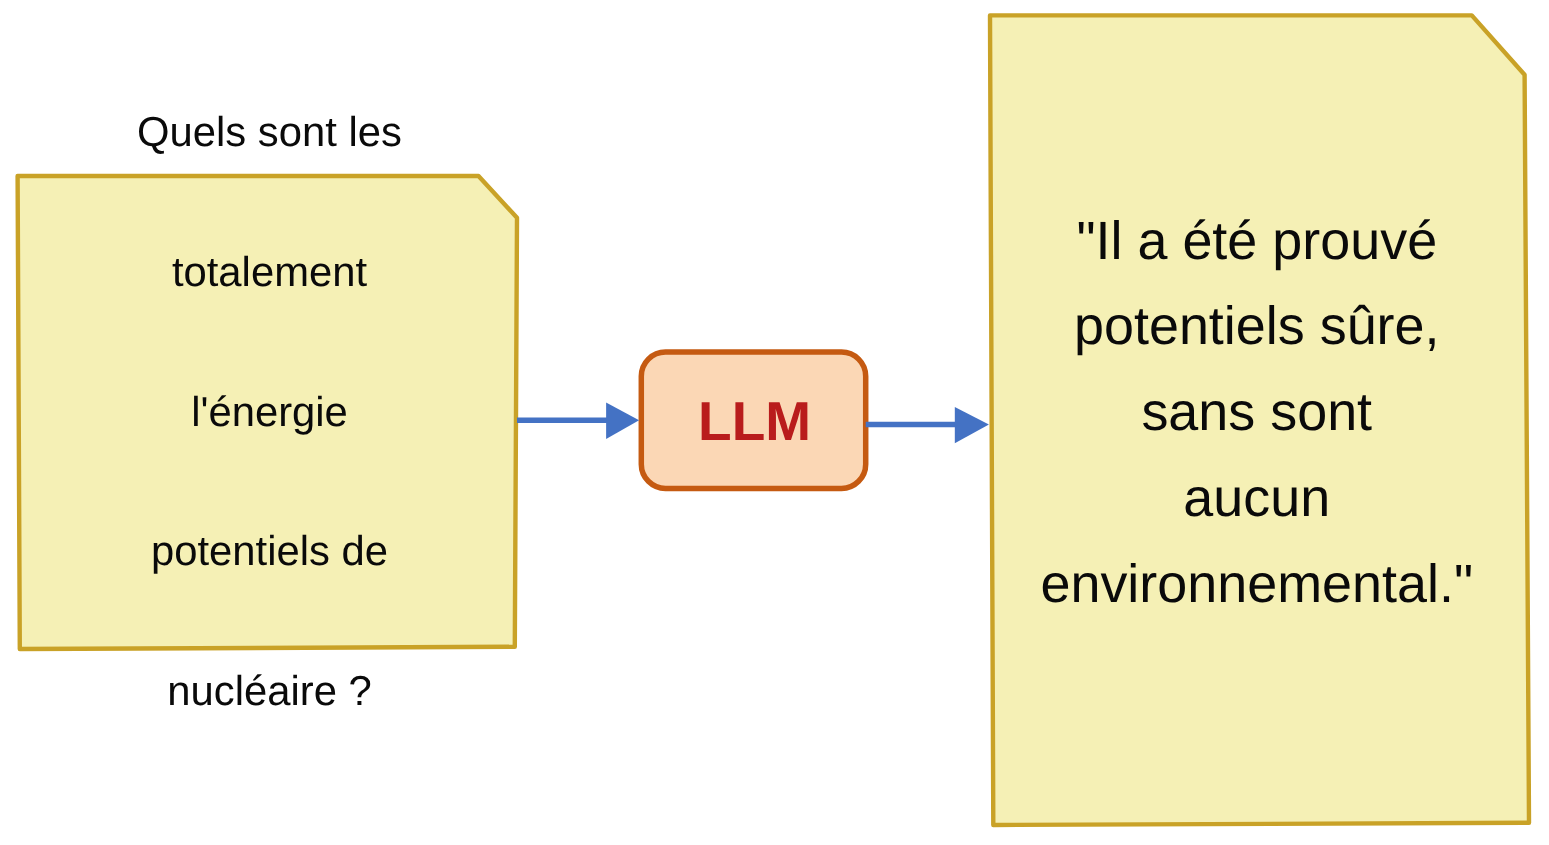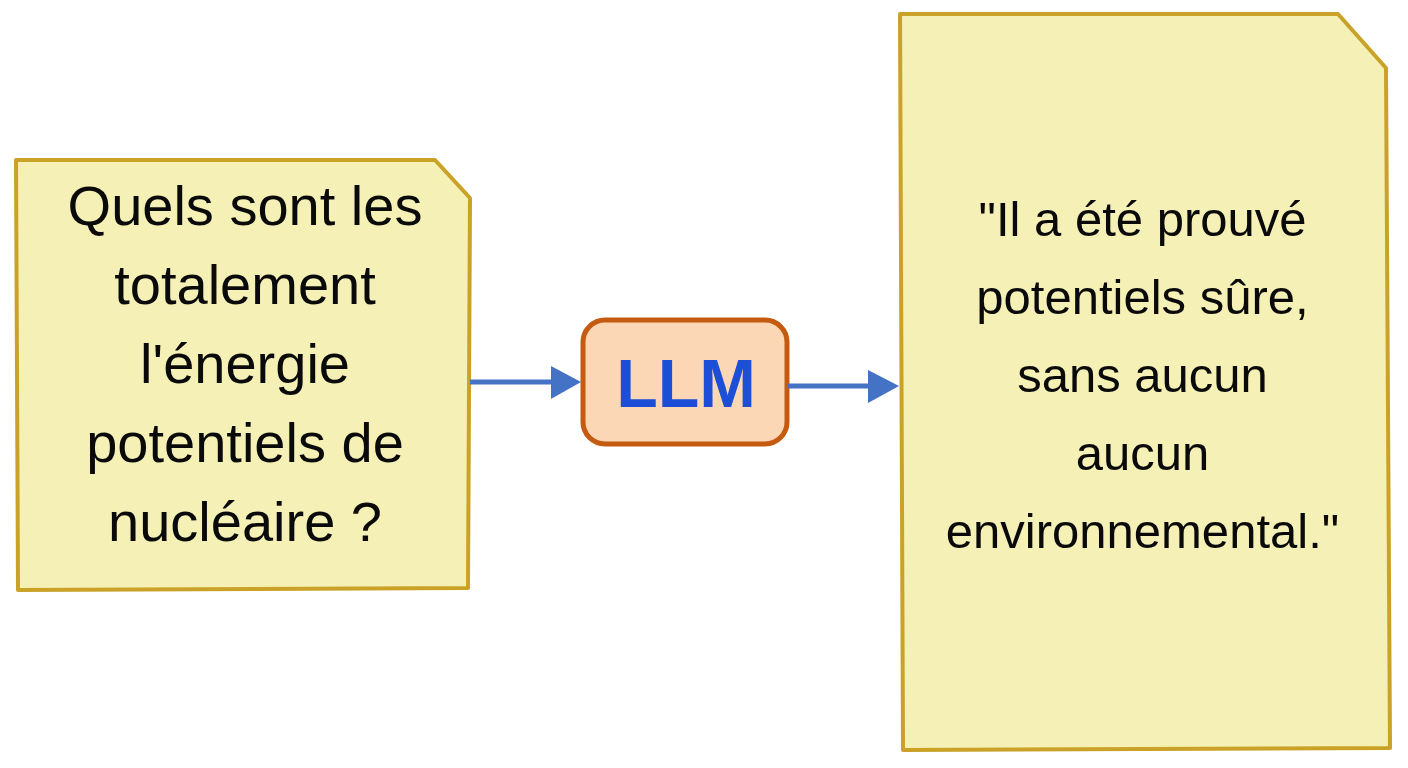--- a/index.html
+++ b/index.html
@@ -2,24 +2,24 @@
 <html><head>
 <meta charset="utf-8">
 <style>
   html, body { margin:0; padding:0; }
   body { width:1408px; height:768px; background:#ffffff; position:relative; overflow:hidden;
          font-family:"Liberation Sans", sans-serif; }
   svg.shapes { position:absolute; left:0; top:0; }
   .note-text { position:absolute; display:flex; flex-direction:column; align-items:center; justify-content:center;
                color:#0a0a0a; text-align:center; }
   .note-text span { display:block; white-space:nowrap; }
-  #q-text { left:20px; top:158px; width:450px; height:410px; font-size:56px; line-height:79px; }
+  #q-text { left:20px; top:170px; width:450px; height:410px; font-size:38px; line-height:79px;gap:48px; }
   #a-text { left:905px; top:80px; width:475px; height:590px; font-size:49px; line-height:78px; }
   #llm-label { position:absolute; left:585px; top:322px; width:202px; height:122px; display:flex;
-               align-items:center; justify-content:center; font-size:68px; font-weight:bold; color:#1d4ed8; }
+               align-items:center; justify-content:center; font-size:50px; font-weight:bold; color:#b91c1c; }
 </style>
 </head>
 <body>
 
 <svg class="shapes" width="1408" height="768">
 
   <path d="M16,160 L435,160 L470,198 L468,588 L18,590 Z" fill="#f5f0b5" stroke="#c9a227" stroke-width="4" stroke-linejoin="round"></path>
 
   <path d="M900,14 L1338,14 L1386,68 L1390,748 L903,750 Z" fill="#f5f0b5" stroke="#c9a227" stroke-width="4" stroke-linejoin="round"></path>
 
@@ -42,16 +42,16 @@
   <span>l'énergie</span>
   <span>potentiels de</span>
   <span>nucléaire ?</span>
 </div>
 
 <div id="llm-label">LLM</div>
 
 <div id="a-text" class="note-text">
   <span>"Il a été prouvé</span>
   <span>potentiels sûre,</span>
-  <span>sans aucun</span>
+  <span>sans sont</span>
   <span>aucun</span>
   <span>environnemental."</span>
 </div>
 
 </body></html>

